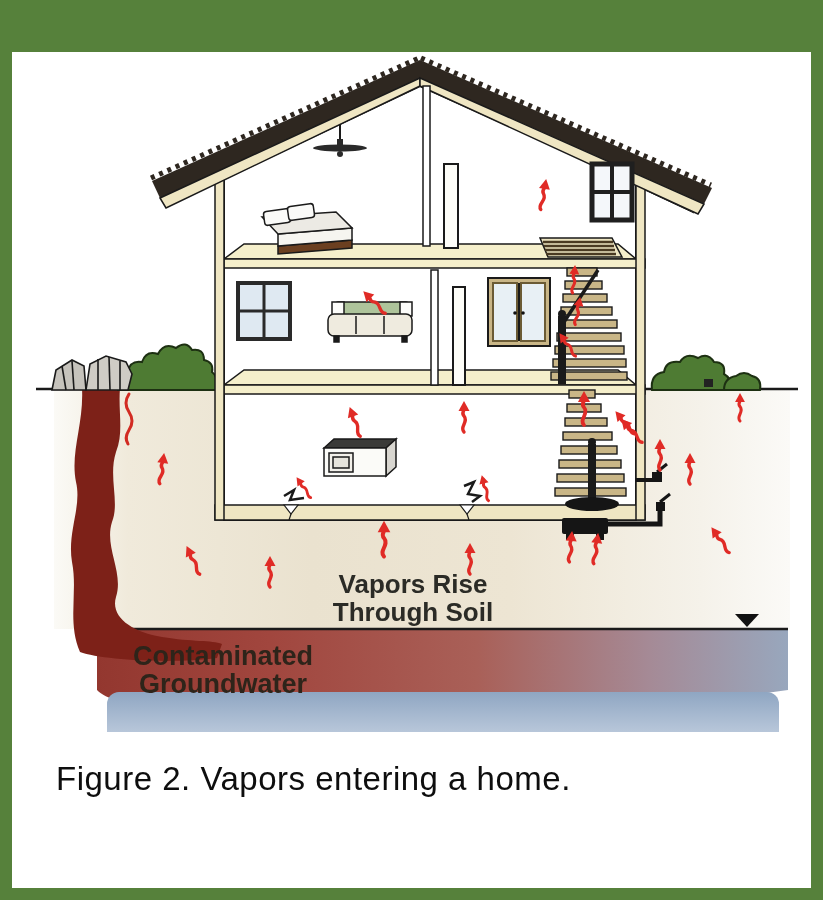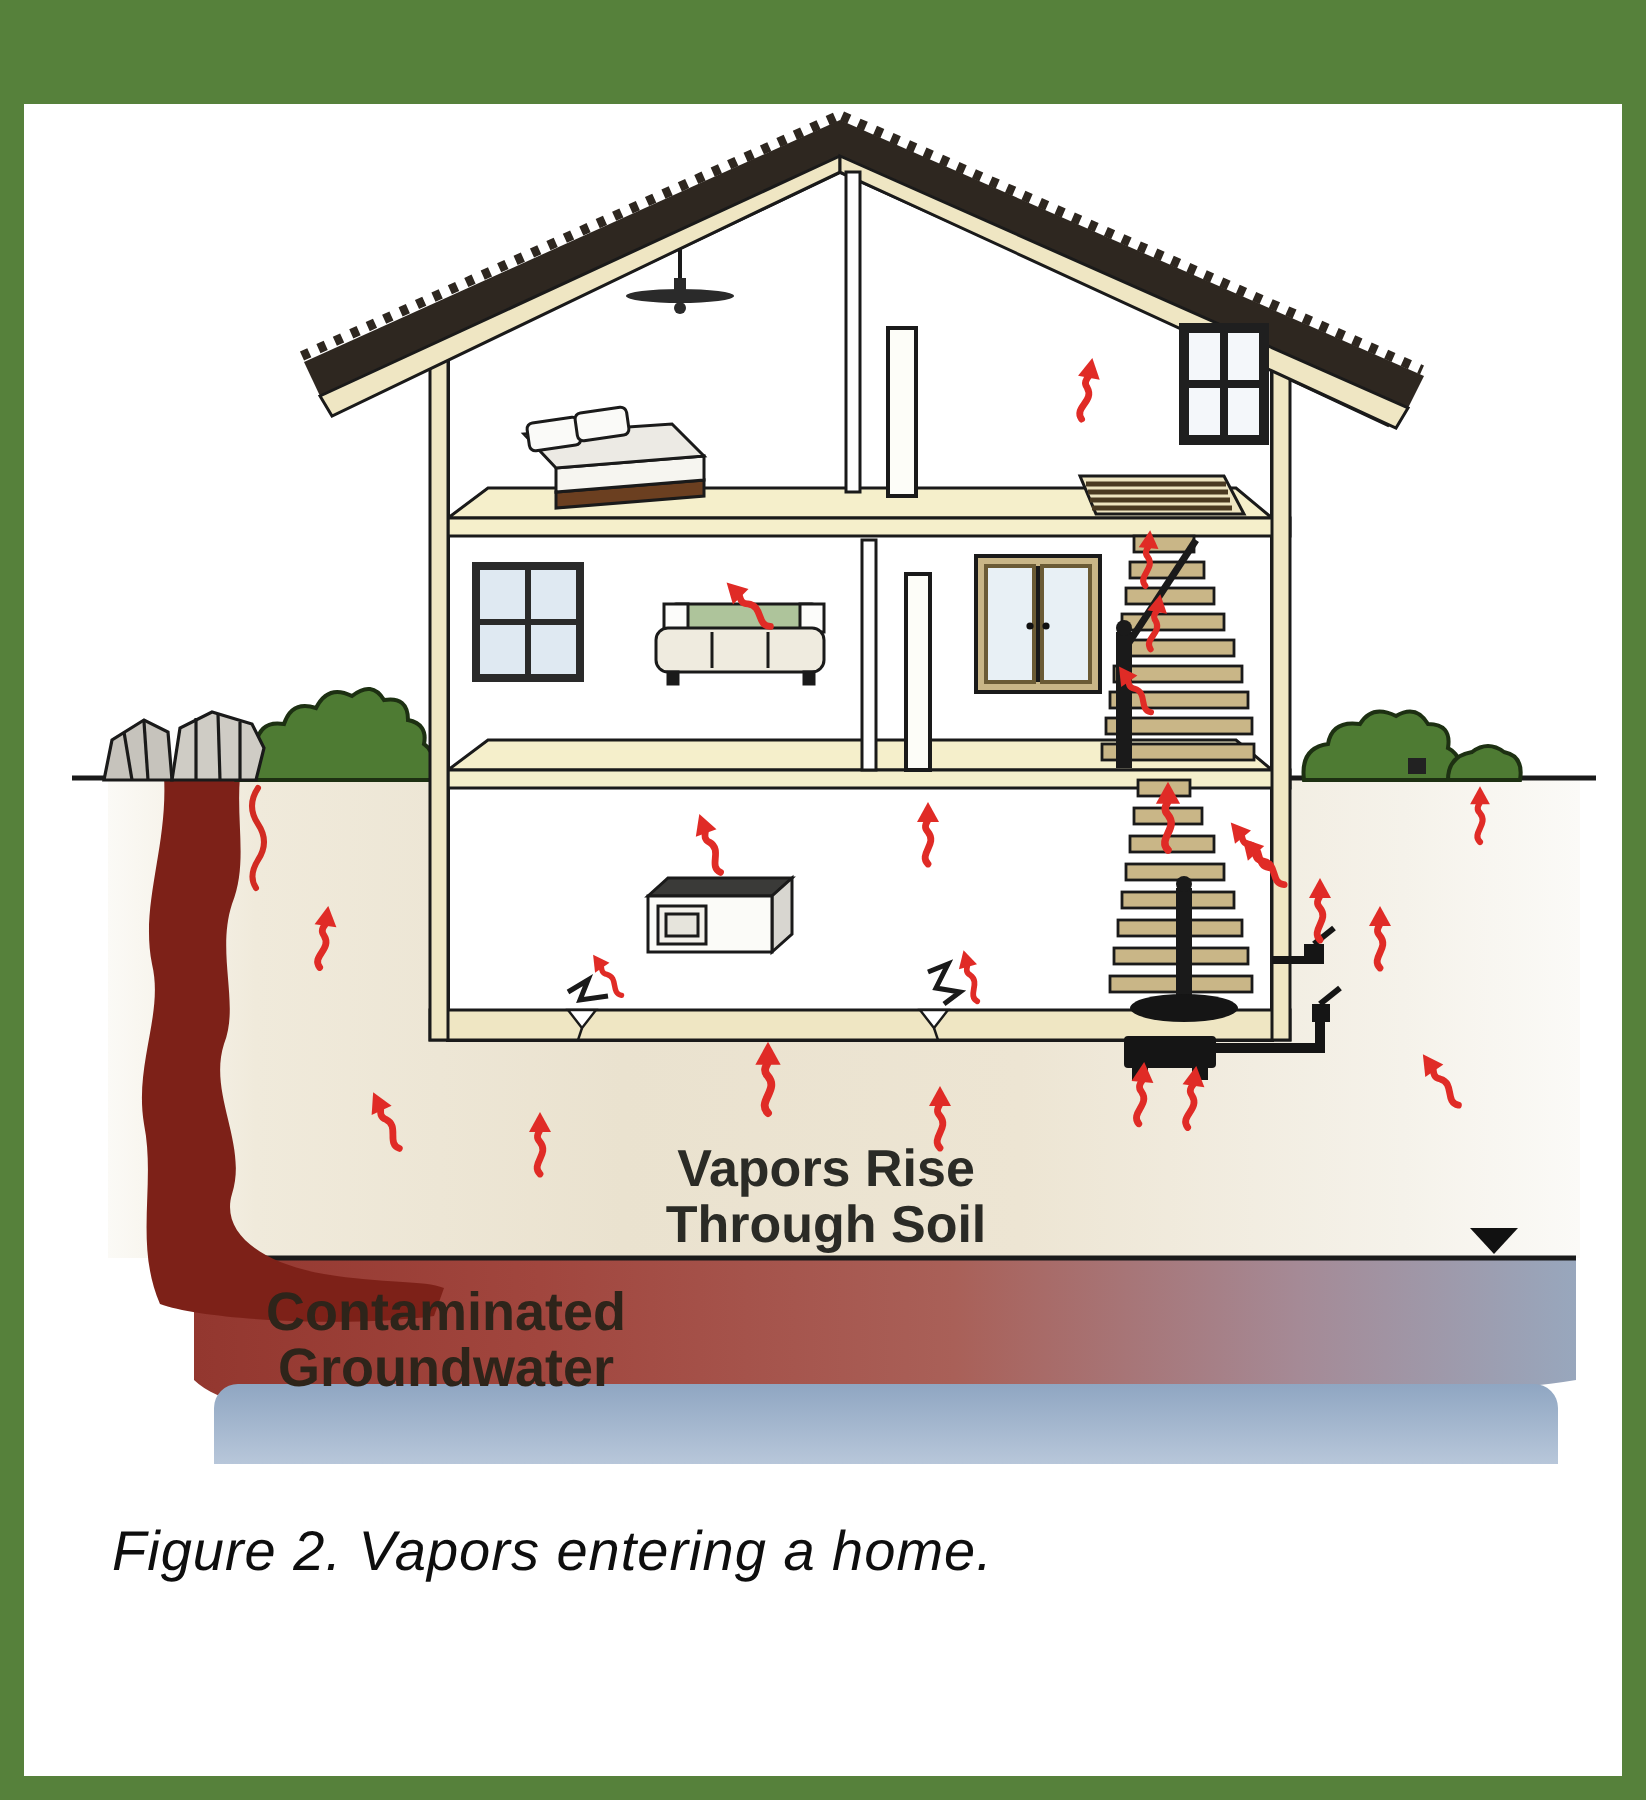--- a/index.html
+++ b/index.html
@@ -13,21 +13,21 @@
     background:#ffffff;
     margin-top:40px;
   }
   .art-panel svg{display:block;width:799px;height:700px;}
   .caption-panel{
     position:absolute;left:12px;top:732px;width:799px;height:156px;
     background:#ffffff;
   }
   .caption-panel p{
     margin:0;padding:24px 0 0 44px;width:600px;
-    font-style:italic;font-size:28px;line-height:1.42;color:#0e0e0e;
+    font-size:33px;line-height:1.42;color:#0e0e0e;
     letter-spacing:0.5px;
   }
   .svg-label{font-weight:bold;font-family:"Liberation Sans",sans-serif;}
   .arrows{color:#E02B26;}
 </style>
 </head>
 <body>
 
 <div class="art-panel">
 <svg viewBox="0 0 799 700" xmlns="http://www.w3.org/2000/svg">

